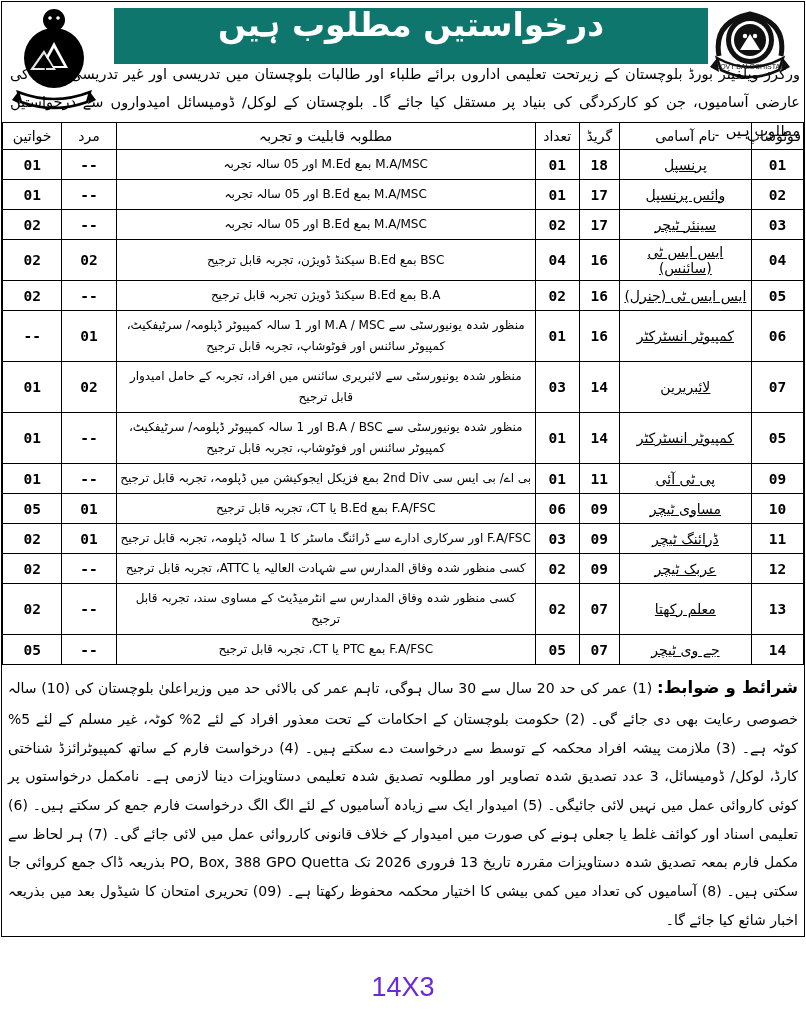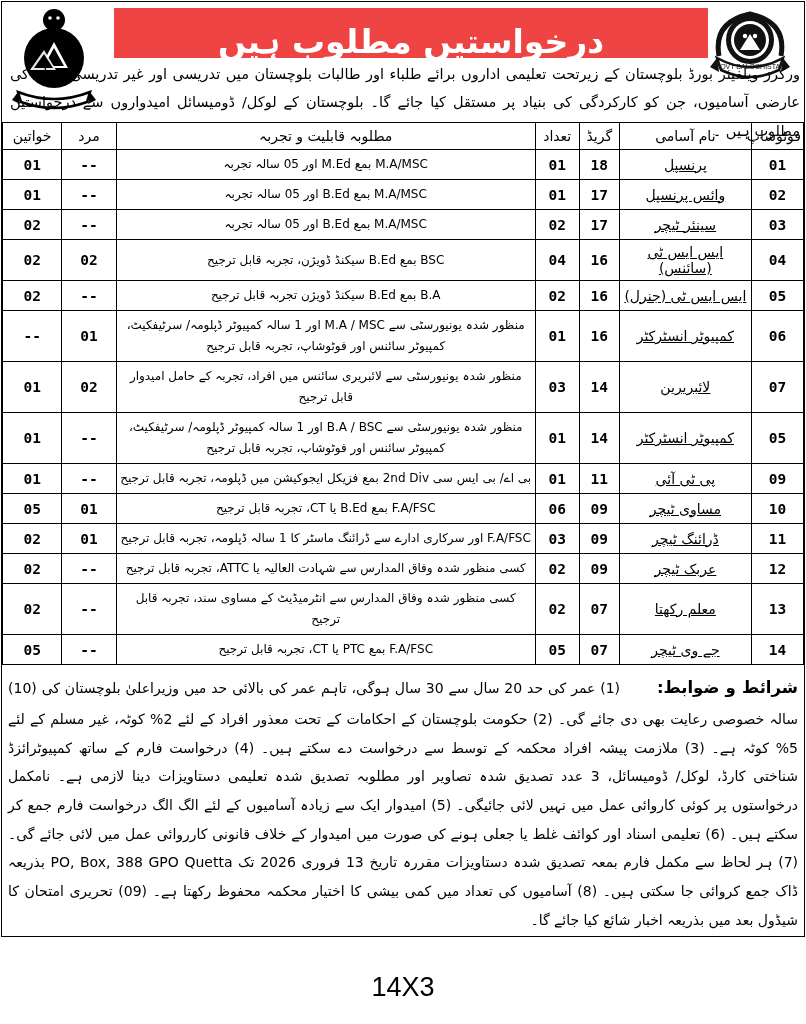--- a/index.html
+++ b/index.html
@@ -4,42 +4,42 @@
 <style>
   html,body{margin:0;padding:0;background:#ffffff;}
   body{width:806px;height:1024px;font-family:"DejaVu Sans",sans-serif;color:#000;position:relative;overflow:hidden;}
   .ad{position:absolute;left:1px;top:1px;width:802px;border:1px solid #000;background:#fff;}
 
   
   .hdr{position:relative;height:118px;}
   .logo{position:absolute;top:4px;width:96px;height:110px;display:flex;align-items:flex-start;justify-content:center;}
   .logo.left{left:4px;}
   .logo.right{right:6px;}
-  .banner{position:absolute;left:112px;right:96px;top:6px;height:50px;background:#ef4444;color:#fff;
-          display:flex;align-items:flex-end;justify-content:center;}
+  .banner{position:absolute;left:112px;right:96px;top:6px;height:56px;background:#0f766e;color:#fff;
+          display:flex;align-items:flex-start;justify-content:center;}
   .banner .t{font-size:33px;font-weight:bold;direction:rtl;line-height:1;}
   .intro{position:absolute;left:8px;right:4px;top:58px;direction:rtl;text-align:justify;
          font-size:14.5px;line-height:1.95;}
 
   
   table.jobs{width:100%;border-collapse:collapse;direction:rtl;table-layout:fixed;margin-top:2px;}
   table.jobs th,table.jobs td{border:1.6px solid #000;text-align:center;vertical-align:middle;padding:4px 3px;}
   table.jobs th{font-size:14px;font-weight:normal;padding:5px 2px;}
   td.c-serial,td.c-grade,td.c-count,td.c-male,td.c-female{font-size:14.5px;font-weight:bold;font-family:"DejaVu Sans Mono","DejaVu Sans",monospace;}
   td.c-post{font-size:14px;text-decoration:underline;}
   td.c-qual{font-size:12px;line-height:1.75;}
   col.w-serial{width:6.5%;} col.w-post{width:16.5%;} col.w-grade{width:5%;} col.w-count{width:5.5%;}
   col.w-qual{width:52.3%;} col.w-male{width:6.8%;} col.w-female{width:7.4%;}
 
   
   .terms{direction:rtl;text-align:justify;font-size:14px;line-height:2.05;padding:6px 6px 2px 6px;}
-  .terms .hd{font-weight:bold;font-size:16.5px;margin-left:32px;}
-
-  
-  .caption{position:absolute;left:0;top:972px;width:806px;text-align:center;font-size:27px;color:#000000;
+  .terms .hd{font-weight:bold;font-size:16.5px;}
+
+  
+  .caption{position:absolute;left:0;top:972px;width:806px;text-align:center;font-size:27px;color:#6d28d9;
            font-family:"Liberation Sans","DejaVu Sans",sans-serif;}
 </style>
 </head>
 <body>
 
 <div class="ad">
 
   <div class="hdr">
     <div class="logo left">
       <svg width="88" height="108" viewBox="0 0 88 108">

